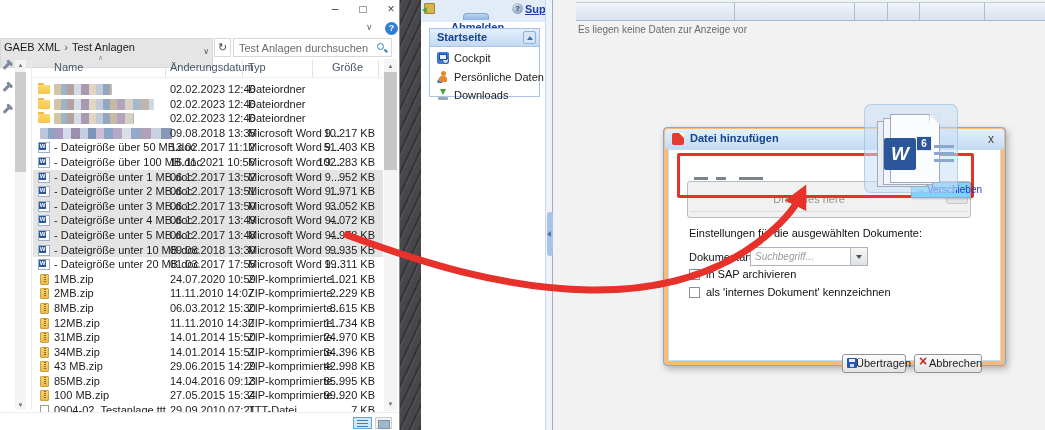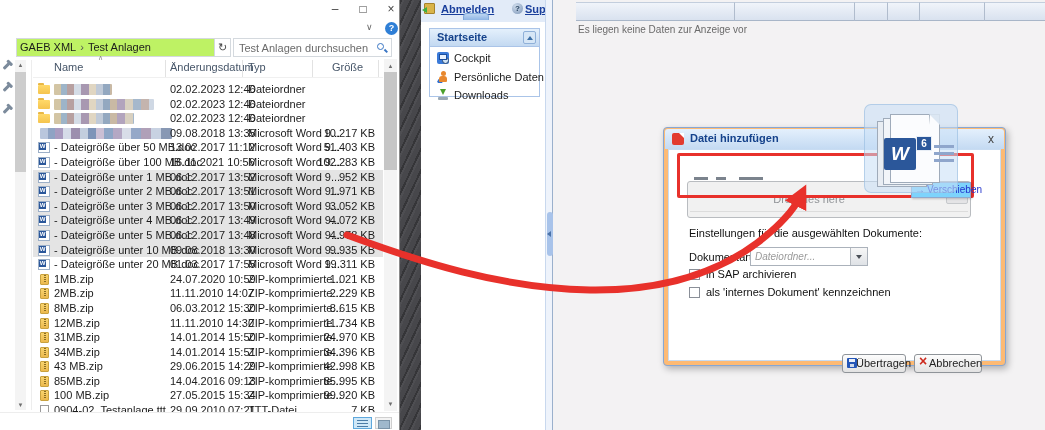--- a/index.html
+++ b/index.html
@@ -7,21 +7,21 @@
     font-family:"Liberation Sans", sans-serif;-webkit-font-smoothing:antialiased;}
   #screen{position:relative;width:1045px;height:430px;background:#fff;overflow:hidden;}
 
   
   #explorer{position:absolute;left:0;top:0;width:400px;height:430px;background:#fff;border-right:1px solid #8a8a8a;}
   .win-btn{position:absolute;top:0;width:26px;height:18px;text-align:center;line-height:18px;font-size:12px;color:#444;}
   #btn-min{left:322px;} #btn-max{left:350px;} #btn-close{left:378px;}
   #ribbon-chevron{position:absolute;left:366px;top:22px;font-size:9px;color:#666;}
   #help-btn{position:absolute;left:385px;top:22px;width:13px;height:13px;border-radius:50%;background:#2f7fd6;color:#fff;
     font-size:9px;font-weight:bold;text-align:center;line-height:13px;}
-  #addr-box{position:absolute;left:16px;top:38px;width:213px;height:19px;border:1px solid #d4d9de;background:#bef264;
+  #addr-box{position:absolute;left:0;top:38px;width:213px;height:30px;border:1px solid #d4d9de;background:#e5e5e5;
     font-size:11px;color:#1b1b1b;line-height:17px;}
   #addr-box .seg{padding:0 3px;display:inline-block;}
   #addr-box .sep{color:#555;padding:0 1px;}
   #addr-chevron{position:absolute;right:3px;top:4px;font-size:8px;color:#555;}
   #addr-refresh{position:absolute;left:214px;top:38px;width:17px;height:19px;border:1px solid #d4d9de;background:#fff;
     font-size:11px;color:#444;text-align:center;line-height:17px;}
   #search-box{position:absolute;left:233px;top:38px;width:159px;height:19px;border:1px solid #d4d9de;background:#fff;}
   #search-box .ph{position:absolute;left:5px;top:3px;font-size:11px;color:#6b6b6b;}
   .mag{position:absolute;right:7px;top:4px;width:7px;height:7px;border:1.4px solid #3a76c4;border-radius:50%;}
   .mag::after{content:"";position:absolute;left:6px;top:6px;width:4px;height:1.6px;background:#3a76c4;transform:rotate(45deg);}
@@ -84,21 +84,21 @@
   #view-thumbs::after{content:"";position:absolute;left:2px;top:2px;width:10px;height:7px;background:#9fb8cc;border:1px solid #7a93a8;}
 
   
   #gap{position:absolute;left:400px;top:0;width:21px;height:430px;background:#47474b;
     background-image:repeating-linear-gradient(115deg,rgba(0,0,0,.25) 0 2px,rgba(255,255,255,.04) 2px 4px,transparent 4px 9px);}
 
   
   #app{position:absolute;left:421px;top:0;width:624px;height:430px;background:#fff;}
   #app-topstrip{position:absolute;left:0;top:0;width:126px;height:22px;background:#e2ebf8;}
   .toplink{position:absolute;top:3px;font-size:11px;font-weight:bold;color:#1a3f9c;text-decoration:underline;}
-  #link-abmelden{left:20px;} #link-support{left:104px;}
+  #link-abmelden{left:30px;margin-top:18px;} #link-support{left:104px;}
   .tl-icon{position:absolute;top:3px;width:11px;height:11px;}
   #abmelden-icon{left:3px;background:#d9b44a;border:1px solid #a5822c;border-radius:1px;}
   #abmelden-icon::after{content:"";position:absolute;left:-3px;top:3px;width:0;height:0;
     border-top:3px solid transparent;border-bottom:3px solid transparent;border-right:5px solid #3fae3f;}
   #support-icon{left:91px;border-radius:50%;background:radial-gradient(circle at 35% 30%,#cfdcec,#7d96b8);}
   #support-icon::after{content:"?";position:absolute;left:0;top:0;width:11px;text-align:center;font-size:8px;font-weight:bold;color:#27435f;line-height:11px;}
   #tab-handle{position:absolute;left:42px;top:13px;width:26px;height:7px;background:linear-gradient(#bcd5f2,#8fb5e4);
     border:1px solid #7fa8d9;border-bottom:none;border-radius:4px 4px 0 0;}
 
   #start-panel{position:absolute;left:8px;top:28px;width:111px;height:69px;border:1px solid #aac4e8;background:#fff;}
@@ -508,21 +508,21 @@
 
       <div id="dropzone">
         <span class="dz-text">Drop files here</span>
         <span id="dz-browse"></span>
         <span id="dz-line"></span>
       </div>
 
       <div id="settings-heading">Einstellungen für die ausgewählten Dokumente:</div>
       <div id="dokart-label">Dokumentart:</div>
       <div id="dokart-combo">
-        <span class="ph">Dateiordner...</span>
+        <span class="ph">Suchbegriff...</span>
         <span id="dokart-arrow"></span>
       </div>
       <div class="cbrow" id="cb1">
         <span class="cb"></span>
         <span class="cblabel">in SAP archivieren</span>
       </div>
       <div class="cbrow" id="cb2">
         <span class="cb"></span>
         <span class="cblabel">als 'internes Dokument' kennzeichnen</span>
       </div>

